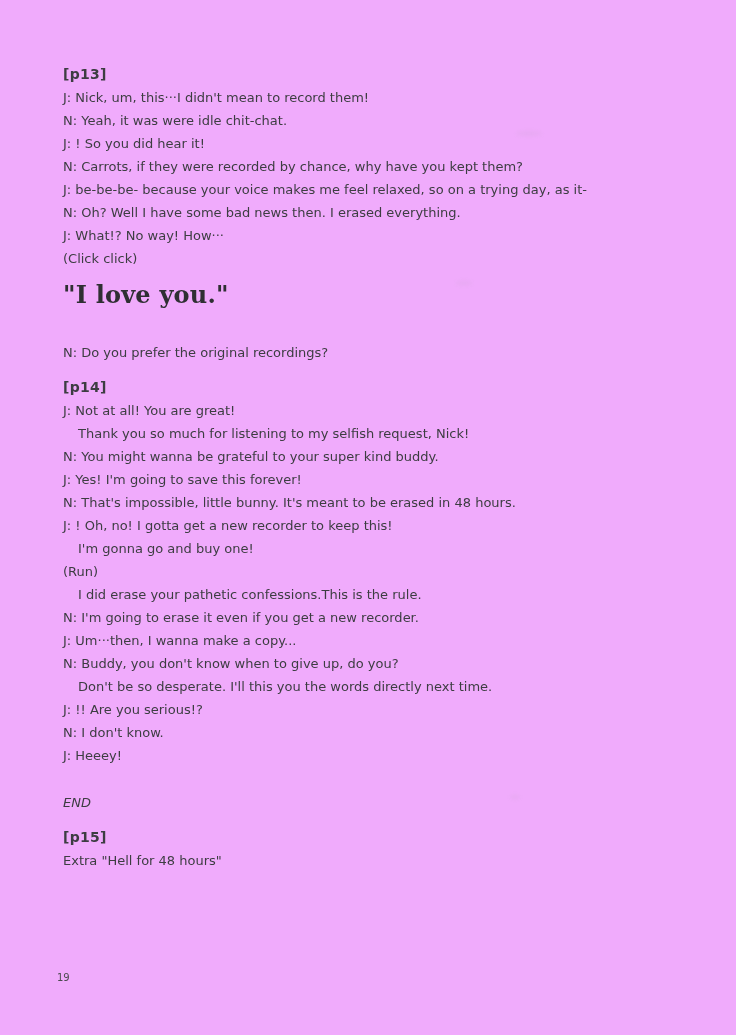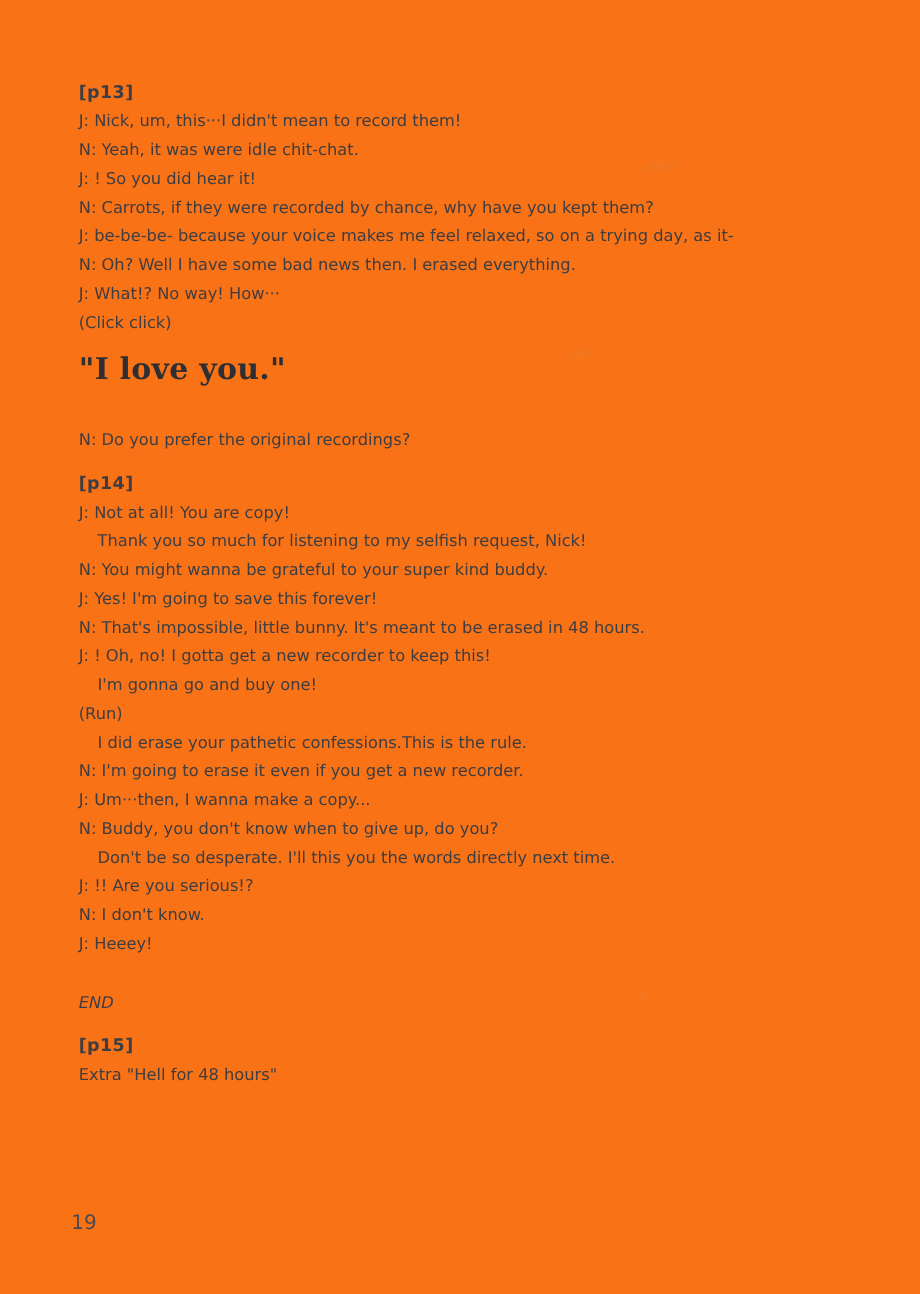--- a/index.html
+++ b/index.html
@@ -5,21 +5,21 @@
   html, body {
     margin: 0;
     padding: 0;
     background: #e9e9e9;
   }
   .doc-page {
     position: relative;
     width: 736px;
     height: 1035px;
     margin: 0 auto;
-    background: #f97316;
+    background: #f0abfc;
     overflow: hidden;
     font-family: "DejaVu Sans", "Liberation Sans", sans-serif;
     color: #3d3d42;
   }
   .content {
     position: absolute;
     top: 63px;
     left: 63px;
     right: 36px;
     font-size: 13px;
@@ -50,21 +50,21 @@
     letter-spacing: 0.2px;
   }
   .kind-end {
     margin-top: 24px;
     font-style: italic;
   }
   .page-number {
     position: absolute;
     left: 57px;
     top: 971px;
-    font-size: 16px;
+    font-size: 10px;
     line-height: 14px;
     color: #4a4a4e;
   }
   
   .smudge {
     position: absolute;
     border-radius: 50%;
     background: #9a9a9a;
     opacity: 0.10;
     filter: blur(2px);
@@ -83,21 +83,21 @@
       <div class="block kind-line">N: Yeah, it was were idle chit-chat.</div>
       <div class="block kind-line">J: ! So you did hear it!</div>
       <div class="block kind-line">N: Carrots, if they were recorded by chance, why have you kept them?</div>
       <div class="block kind-line">J: be-be-be- because your voice makes me feel relaxed, so on a trying day, as it-</div>
       <div class="block kind-line">N: Oh? Well I have some bad news then. I erased everything.</div>
       <div class="block kind-line">J: What!? No way! How···</div>
       <div class="block kind-line">(Click click)</div>
       <div class="block kind-bigquote">"I love you."</div>
       <div class="block kind-line">N: Do you prefer the original recordings?</div>
       <div class="block kind-pheading">[p14]</div>
-      <div class="block kind-line">J: Not at all! You are copy!</div>
+      <div class="block kind-line">J: Not at all! You are great!</div>
       <div class="block kind-cont">Thank you so much for listening to my selfish request, Nick!</div>
       <div class="block kind-line">N: You might wanna be grateful to your super kind buddy.</div>
       <div class="block kind-line">J: Yes! I'm going to save this forever!</div>
       <div class="block kind-line">N: That's impossible, little bunny. It's meant to be erased in 48 hours.</div>
       <div class="block kind-line">J: ! Oh, no! I gotta get a new recorder to keep this!</div>
       <div class="block kind-cont">I'm gonna go and buy one!</div>
       <div class="block kind-line">(Run)</div>
       <div class="block kind-cont">I did erase your pathetic confessions.This is the rule.</div>
       <div class="block kind-line">N: I'm going to erase it even if you get a new recorder.</div>
       <div class="block kind-line">J: Um···then, I wanna make a copy...</div>

